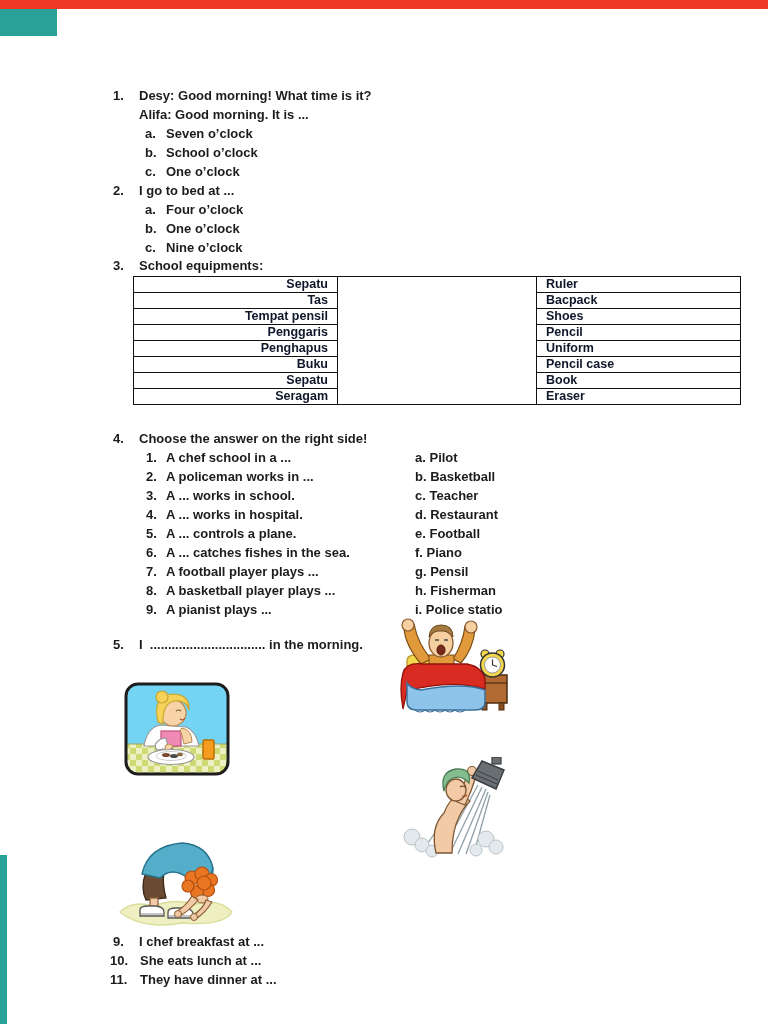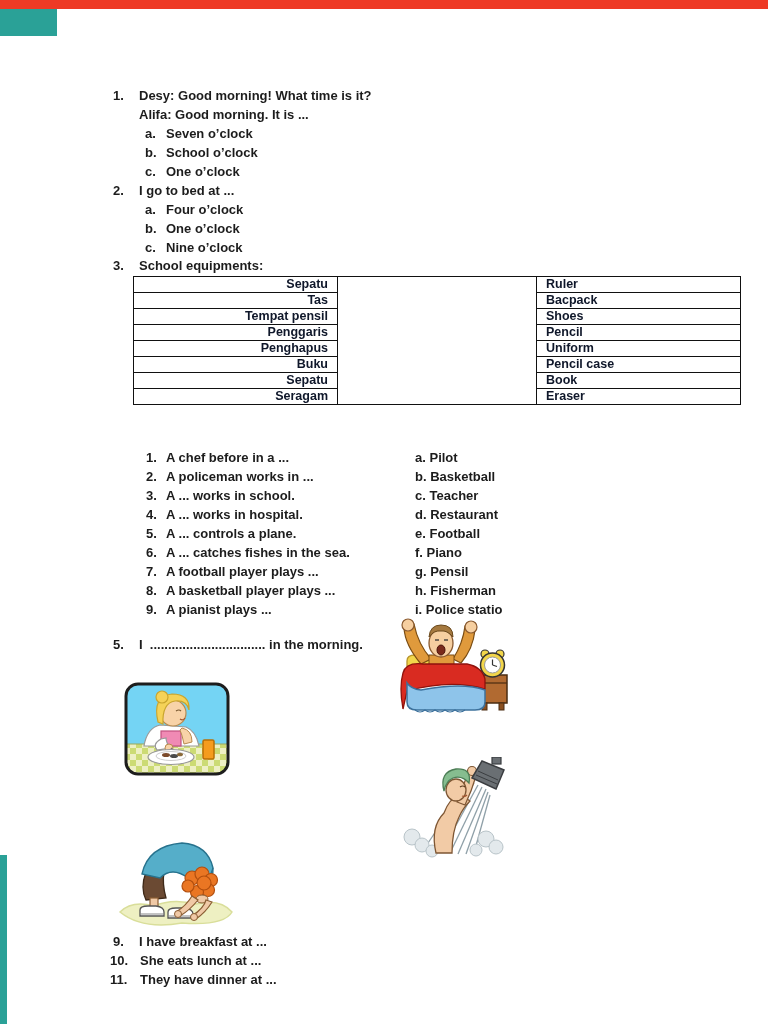--- a/index.html
+++ b/index.html
@@ -80,22 +80,23 @@
           <td class="cl">Sepatu</td>
           <td class="cr">Book</td>
         </tr>
     <tr>
           <td class="cl">Seragam</td>
           <td class="cr">Eraser</td>
         </tr>
   </tbody>
     </table>
 
-
-  <div class="t" style="left:146px;top:450px"><span class="inum">1.</span><span>A chef before in a ...</span></div>
+  <div class="t" style="left:113px;top:431px"><span class="num">4.</span><span>Choose the answer on the right side!</span></div>
+
+  <div class="t" style="left:146px;top:450px"><span class="inum">1.</span><span>A chef school in a ...</span></div>
   <div class="t" style="left:146px;top:469px"><span class="inum">2.</span><span>A policeman works in ...</span></div>
   <div class="t" style="left:146px;top:488px"><span class="inum">3.</span><span>A ... works in school.</span></div>
   <div class="t" style="left:146px;top:507px"><span class="inum">4.</span><span>A ... works in hospital.</span></div>
   <div class="t" style="left:146px;top:526px"><span class="inum">5.</span><span>A ... controls a plane.</span></div>
   <div class="t" style="left:146px;top:545px"><span class="inum">6.</span><span>A ... catches fishes in the sea.</span></div>
   <div class="t" style="left:146px;top:564px"><span class="inum">7.</span><span>A football player plays ...</span></div>
   <div class="t" style="left:146px;top:583px"><span class="inum">8.</span><span>A basketball player plays ...</span></div>
   <div class="t" style="left:146px;top:602px"><span class="inum">9.</span><span>A pianist plays ...</span></div>
 
   <div class="t" style="left:415px;top:450px"><span class="ansletter">a.</span> <span>Pilot</span></div>
@@ -103,21 +104,21 @@
   <div class="t" style="left:415px;top:488px"><span class="ansletter">c.</span> <span>Teacher</span></div>
   <div class="t" style="left:415px;top:507px"><span class="ansletter">d.</span> <span>Restaurant</span></div>
   <div class="t" style="left:415px;top:526px"><span class="ansletter">e.</span> <span>Football</span></div>
   <div class="t" style="left:415px;top:545px"><span class="ansletter">f.</span> <span>Piano</span></div>
   <div class="t" style="left:415px;top:564px"><span class="ansletter">g.</span> <span>Pensil</span></div>
   <div class="t" style="left:415px;top:583px"><span class="ansletter">h.</span> <span>Fisherman</span></div>
   <div class="t" style="left:415px;top:602px"><span class="ansletter">i.</span> <span>Police statio</span></div>
 
   <div class="t" style="left:113px;top:637px"><span class="num">5.</span><span>I  ................................ in the morning.</span></div>
 
-  <div class="t" style="left:113px;top:934px"><span class="num">9.</span><span>I have breakfast at ...</span></div>
+  <div class="t" style="left:113px;top:934px"><span class="num">9.</span><span>I chef breakfast at ...</span></div>
   <div class="t" style="left:110px;top:953px"><span class="num-w">10.</span><span>She eats lunch at ...</span></div>
   <div class="t" style="left:110px;top:972px"><span class="num-w">11.</span><span>They have dinner at ...</span></div>
 
   <svg style="left:393px;top:617px" width="122" height="106" viewBox="0 0 122 106" role="img" aria-label="boy waking up in bed with alarm clock">
     <rect x="86" y="58" width="28" height="28" fill="#b16a31" stroke="#4a2c12" stroke-width="1.5"></rect>
     <line x1="86" y1="66" x2="114" y2="66" stroke="#4a2c12" stroke-width="1.2"></line>
     <rect x="89" y="86" width="5" height="7" fill="#8a4f20" stroke="#4a2c12" stroke-width="1"></rect>
     <rect x="106" y="86" width="5" height="7" fill="#8a4f20" stroke="#4a2c12" stroke-width="1"></rect>
     <circle cx="92" cy="37" r="4" fill="#f2d64b" stroke="#333" stroke-width="1.2"></circle>
     <circle cx="107" cy="37" r="4" fill="#f2d64b" stroke="#333" stroke-width="1.2"></circle>

